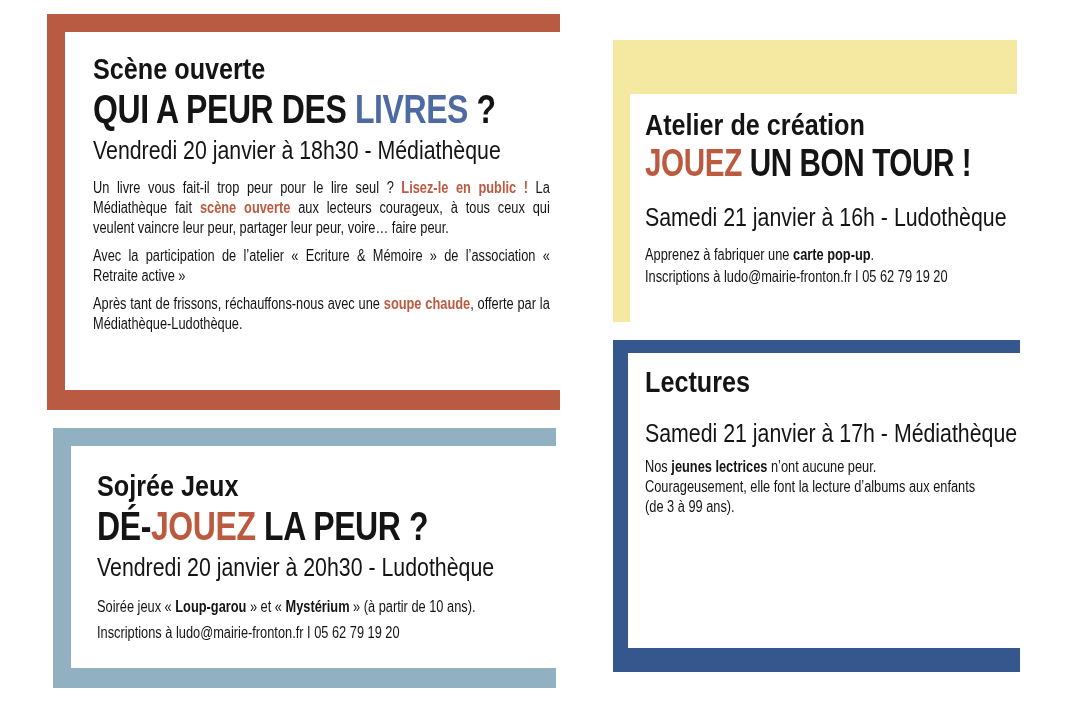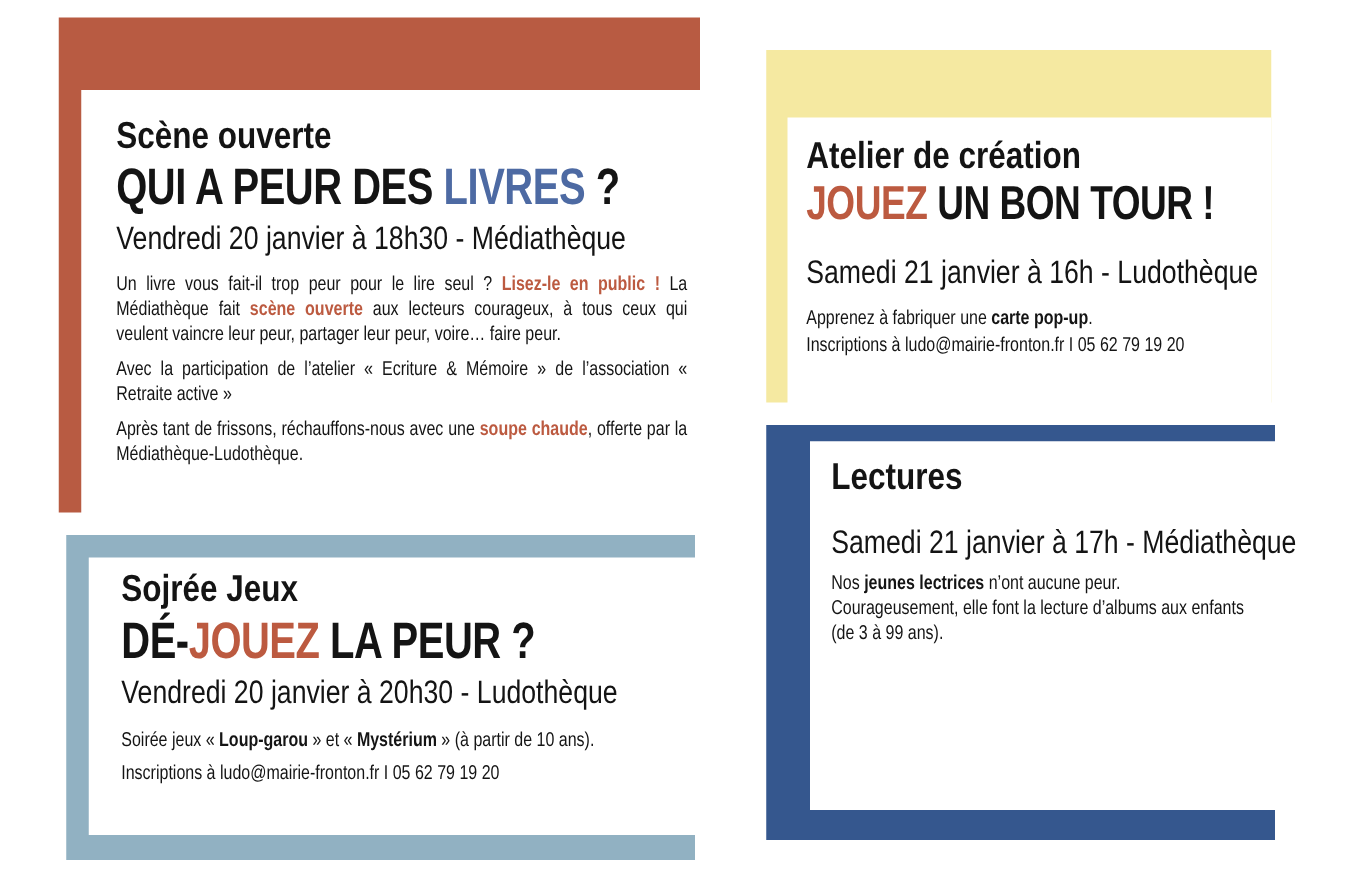--- a/index.html
+++ b/index.html
@@ -6,27 +6,27 @@
   #canvas{
     position:relative;width:1080px;height:714px;background:var(--page_bg,#fff);
     font-family:"Liberation Sans","DejaVu Sans",sans-serif;color:var(--ink,#141414);
     overflow:hidden;
   }
   .card{position:absolute;box-sizing:border-box;}
   .inner{background:#ffffff;width:100%;height:100%;box-sizing:border-box;overflow:hidden;}
 
   
   .card1{left:47px;top:14px;width:513px;height:396px;background:var(--terracotta,#b85b42);padding:18px 0 20px 18px;}
-  .card1 .inner{padding:20px 10px 0 28px;margin-top:40px;}
+  .card1 .inner{padding:20px 10px 0 28px;}
   .card2{left:53px;top:428px;width:503px;height:260px;background:var(--steel_blue,#91b1c2);padding:18px 0 20px 18px;}
-  .card2 .inner{padding:9px 10px 0 26px;}
+  .card2 .inner{padding:23px 10px 0 26px;}
   .card3{left:613px;top:40px;width:404px;height:282px;background:var(--pale_yellow,#f5e9a1);padding:22px 0 24px 17px;}
   .card3 .inner{padding:14px 8px 0 15px;margin-top:32px;}
   .card4{left:613px;top:340px;width:407px;height:332px;background:var(--navy_blue,#35578e);padding:13px 0 24px 15px;}
-  .card4 .inner{padding:12px 8px 0 17px;margin-left:20px;}
+  .card4 .inner{padding:12px 8px 0 17px;}
 
   
   .cx84{transform:scaleX(.84);transform-origin:0 0;white-space:nowrap;}
   .cx82{transform:scaleX(.82);transform-origin:0 0;white-space:nowrap;}
   .cx78{transform:scaleX(.78);transform-origin:0 0;white-space:nowrap;}
   .bodyblock{transform:scaleX(.8);transform-origin:0 0;}
 
   h2,h3,p{margin:0;padding:0;}
   .kicker{font-size:30px;line-height:34px;font-weight:700;color:var(--ink,#141414);}
   .title{font-size:41px;line-height:46px;font-weight:700;color:var(--ink,#141414);letter-spacing:-.5px;}

